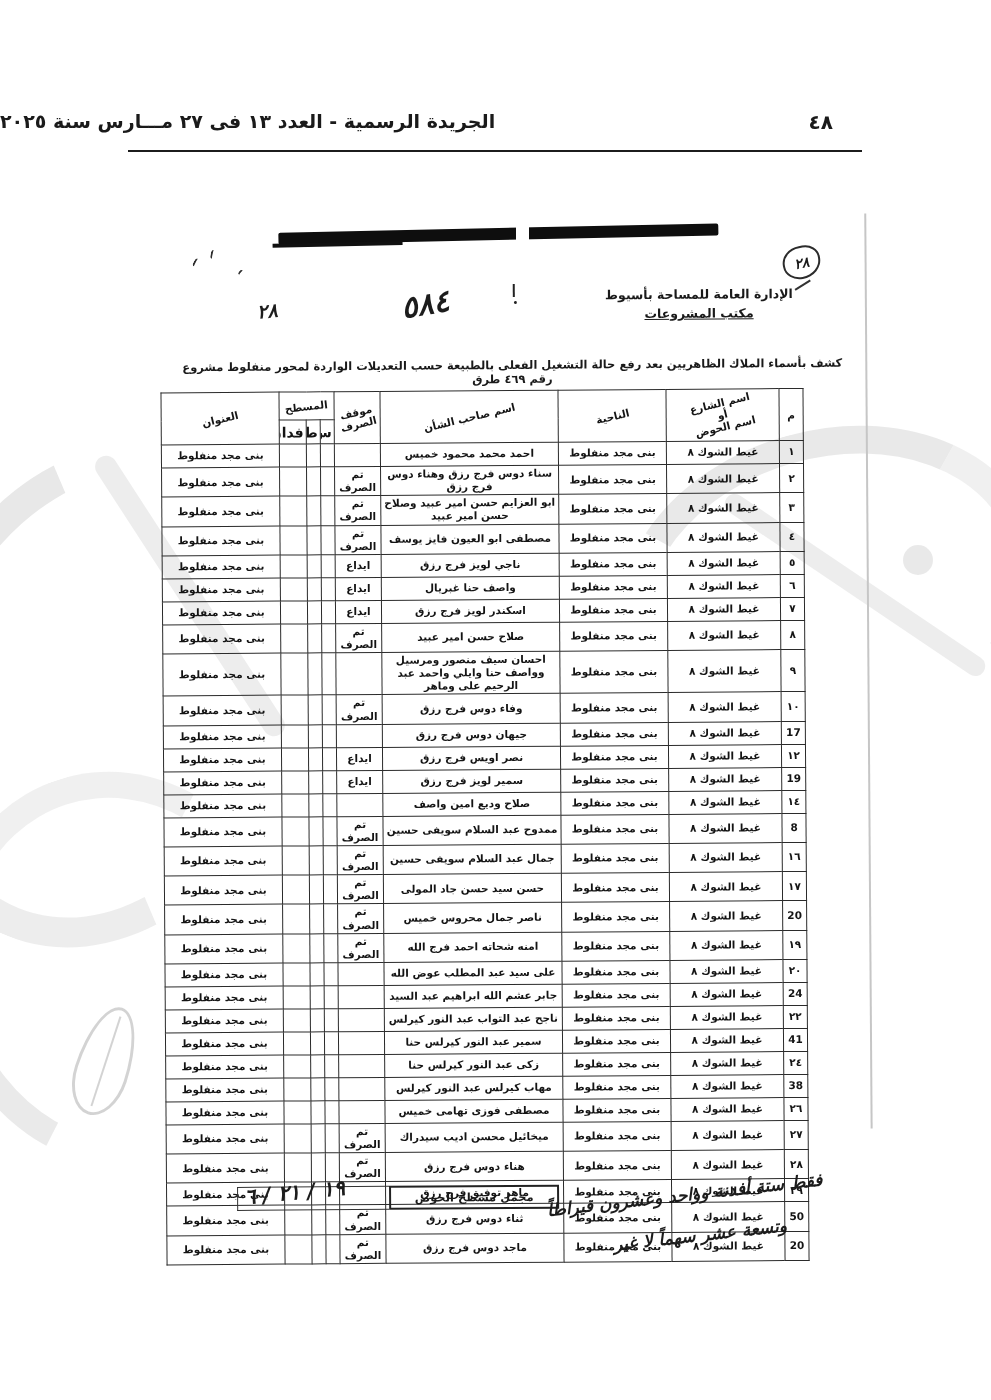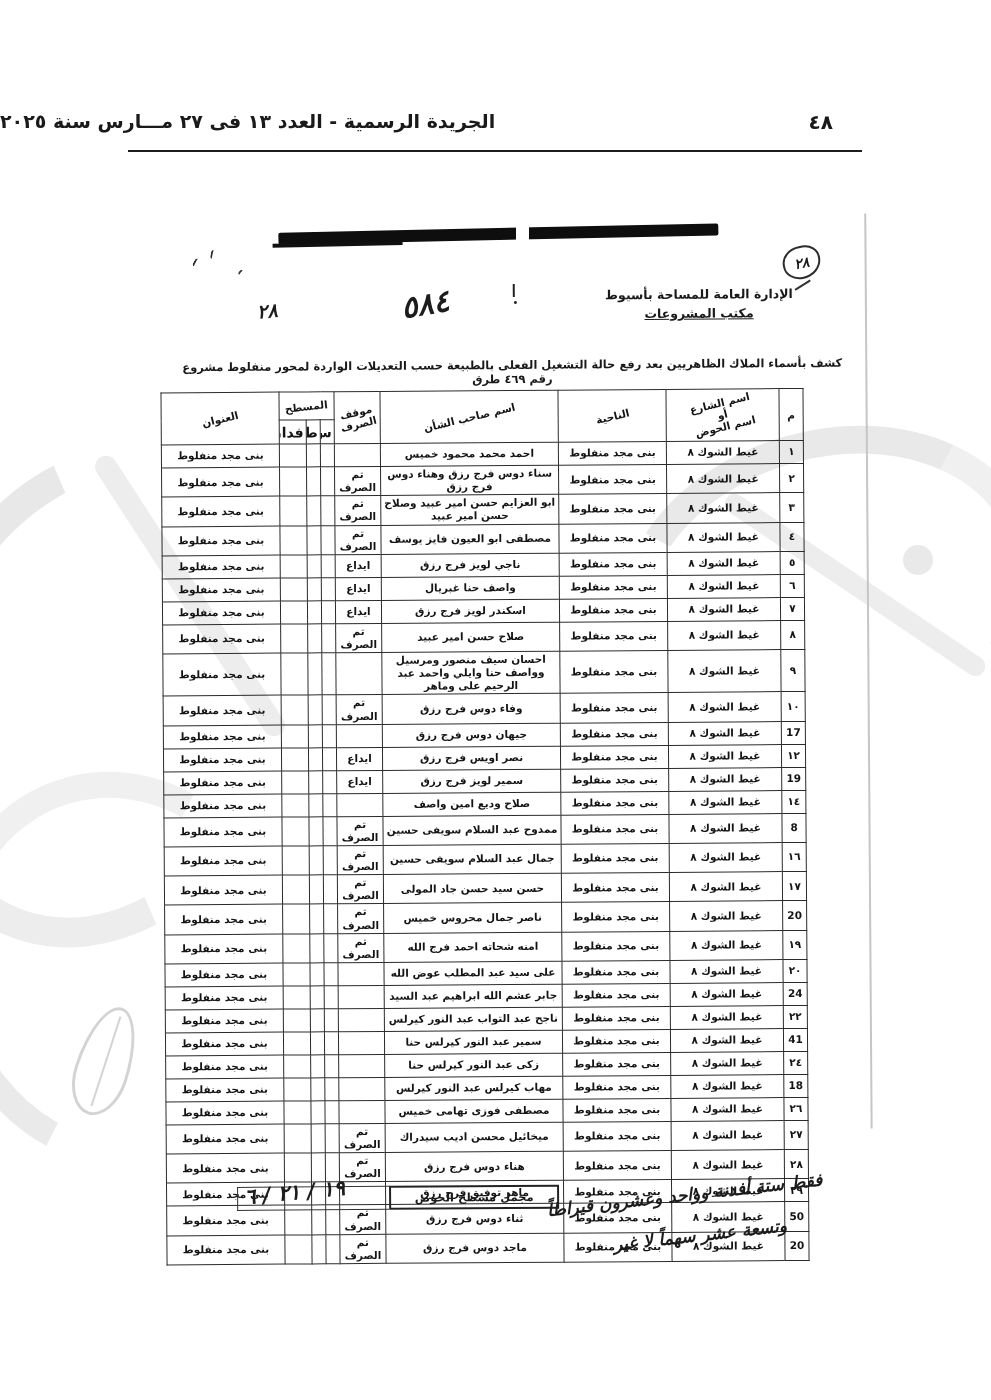--- a/index.html
+++ b/index.html
@@ -437,21 +437,21 @@
           <td class="cell-street">غيط الشوك ٨</td>
           <td class="cell-district">بنى مجد منفلوط</td>
           <td class="cell-owner">زكى عبد النور كيرلس حنا</td>
           <td class="cell-status"></td>
           <td class="cell-area"></td>
           <td class="cell-area"></td>
           <td class="cell-area"></td>
           <td class="cell-address">بنى مجد منفلوط</td>
         </tr>
         <tr>
-          <td class="cell-num">18</td>
+          <td class="cell-num">38</td>
           <td class="cell-street">غيط الشوك ٨</td>
           <td class="cell-district">بنى مجد منفلوط</td>
           <td class="cell-owner">مهاب كيرلس عبد النور كيرلس</td>
           <td class="cell-status"></td>
           <td class="cell-area"></td>
           <td class="cell-area"></td>
           <td class="cell-area"></td>
           <td class="cell-address">بنى مجد منفلوط</td>
         </tr>
         <tr>

